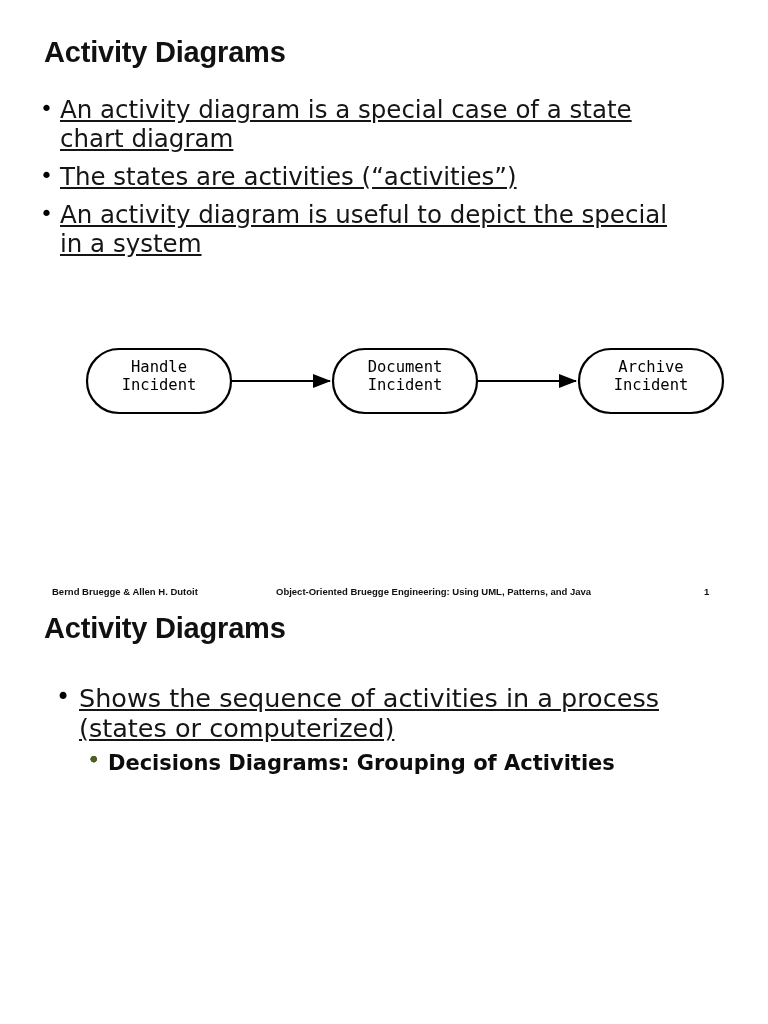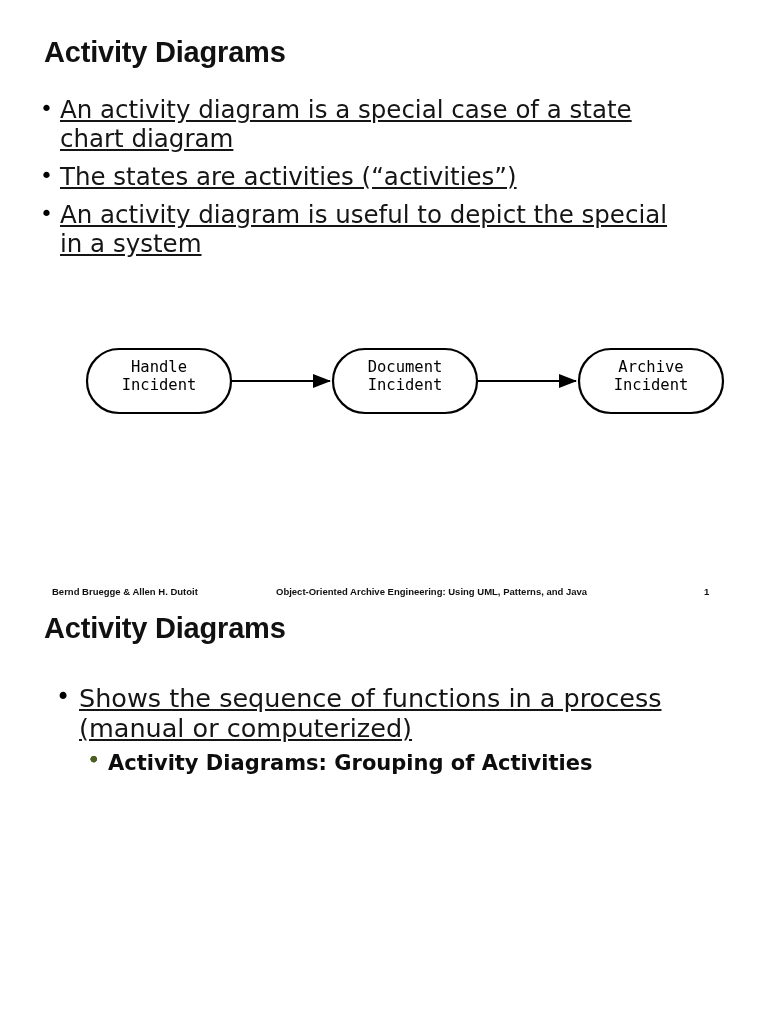--- a/index.html
+++ b/index.html
@@ -226,43 +226,43 @@
         <g>
           <rect x="579" y="19" width="144" height="64" rx="32" ry="32" fill="#ffffff" stroke="#000000" stroke-width="2.2"></rect>
           <text x="651" y="42" text-anchor="middle" font-family="'DejaVu Sans Mono', monospace" font-size="15.5" fill="#000000">Archive</text>
           <text x="651" y="60" text-anchor="middle" font-family="'DejaVu Sans Mono', monospace" font-size="15.5" fill="#000000">Incident</text>
         </g>
       </svg>
     </div>
 
     <div class="footer">
       <span class="footer-authors">Bernd Bruegge &amp; Allen H. Dutoit</span>
-      <span class="footer-book">Object-Oriented Archive Engineering: Using UML, Patterns, and Java</span>
+      <span class="footer-book">Object-Oriented Bruegge Engineering: Using UML, Patterns, and Java</span>
       <span class="footer-page">1</span>
     </div>
   </div>
 
   <div>
 
     <div class="slide-title slide2-title">Activity Diagrams</div>
 
     <ul class="bullet-list slide2-bullets">
       <li class="bullet-item">
         <span class="dot">•</span>
-        <span class="bullet-text">Shows the sequence of functions in a process (manual or computerized)</span>
+        <span class="bullet-text">Shows the sequence of activities in a process (states or computerized)</span>
       </li>
     </ul>
 
     <ul class="sub-list">
       <li class="sub-item">
         <span class="sub-dot" style="color:#4d5f23;">•</span>
       </li>
       <li class="sub-item">
         <span class="sub-dot" style="color:#4d5f23;">•</span>
       </li>
       <li class="sub-item">
         <span class="sub-dot" style="color:#4d5f23;">•</span>
-        <span>Activity Diagrams: Grouping of Activities</span>
+        <span>Decisions Diagrams: Grouping of Activities</span>
       </li>
     </ul>
   </div>
 
 </div>
 
 </body></html>

